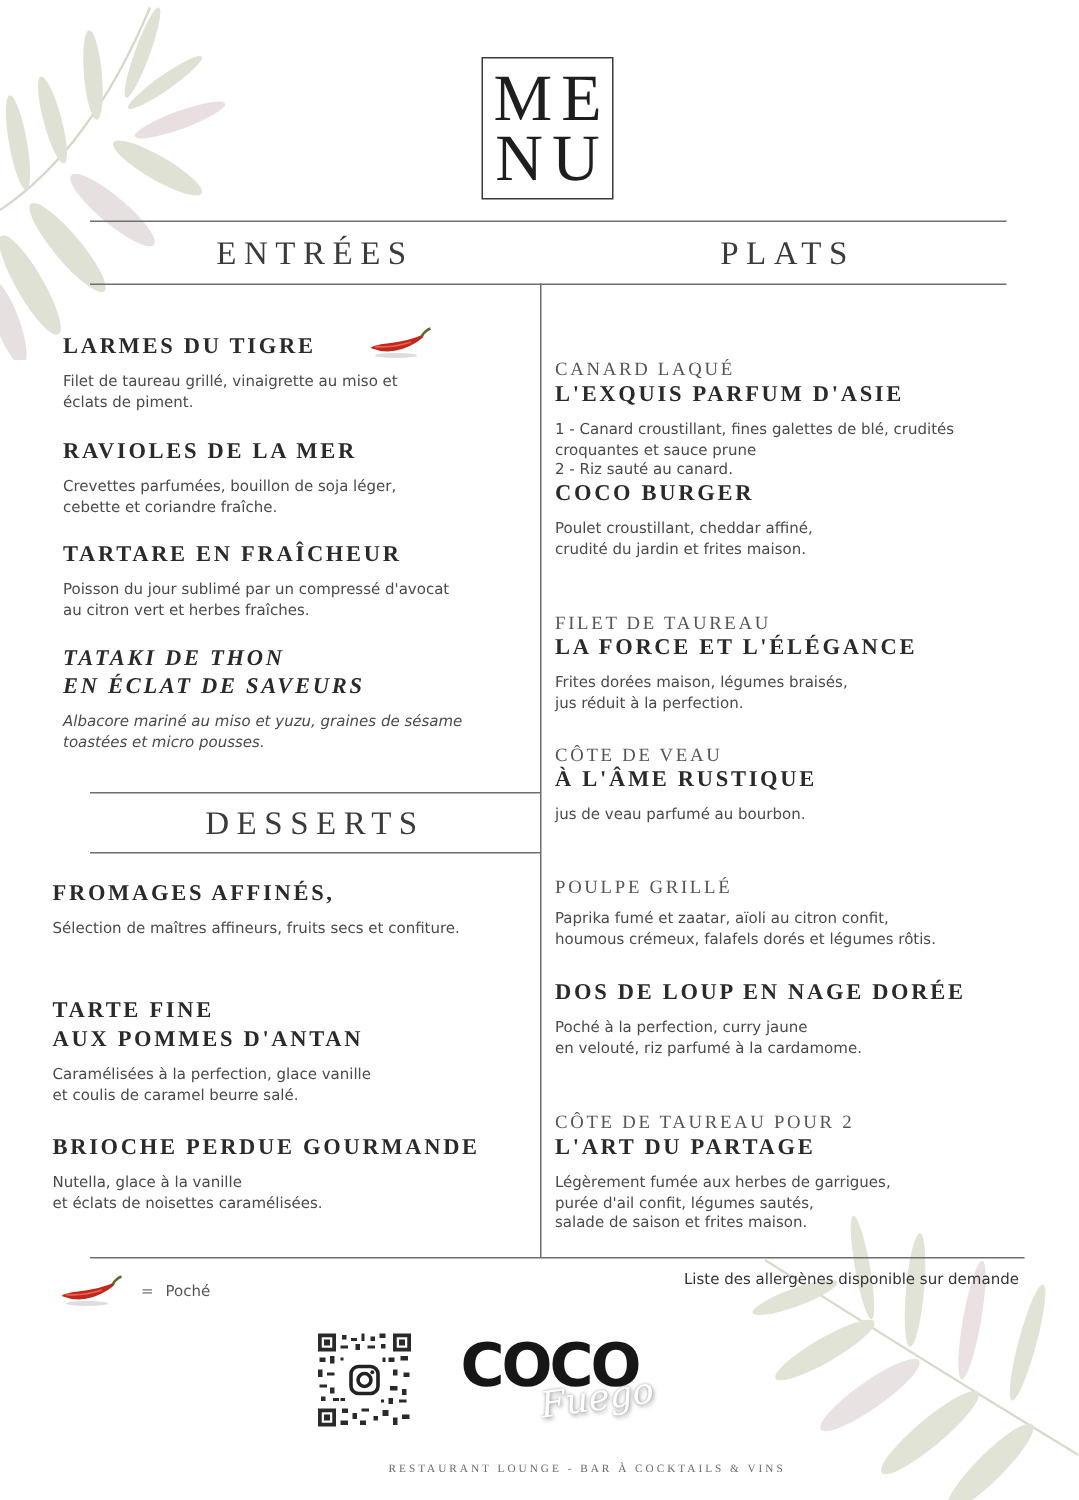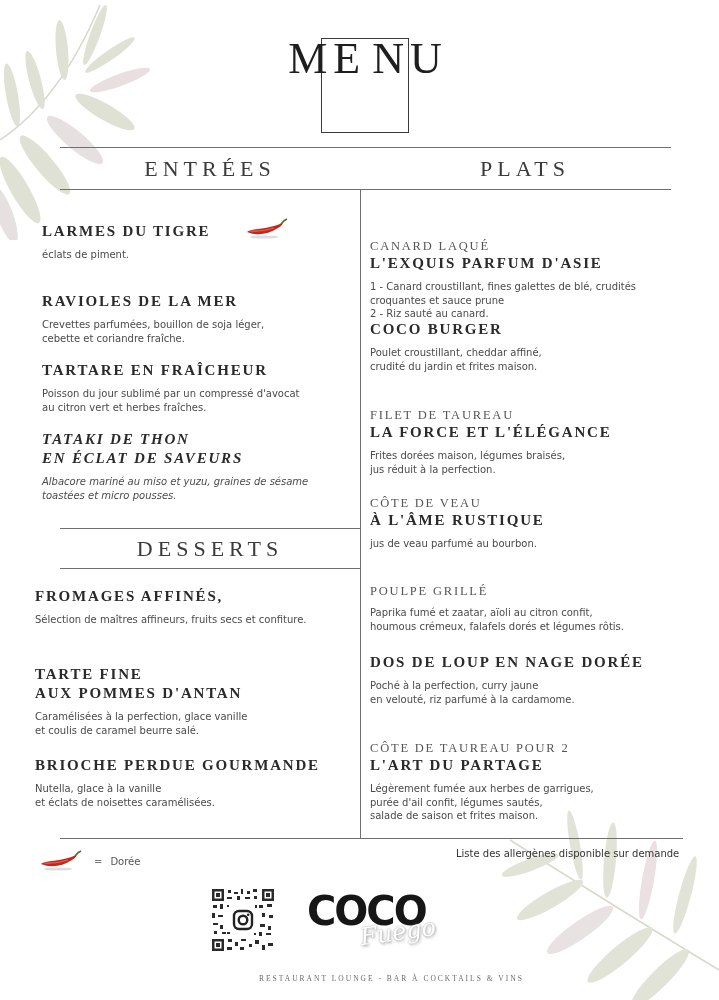--- a/index.html
+++ b/index.html
@@ -3,21 +3,21 @@
 <meta charset="utf-8">
 <style>
   html, body { margin:0; padding:0; background:#ffffff; }
   body { width:719px; height:1000px; position:relative; overflow:hidden;
          font-family:"Liberation Sans", sans-serif; color:#2b2b2b; }
   .abs { position:absolute; }
   .hline { position:absolute; height:1px; background:#6f6f6f; }
   .vline { position:absolute; width:1px; background:#6f6f6f; }
 
   .menu-box { left:321px; top:38px; width:88px; height:95px; border:1.4px solid #3a3a3a; box-sizing:border-box;
-              display:flex; flex-direction:row; justify-content:center; }
+              display:flex; flex-direction:column; align-items:center; justify-content:center; }
   .menu-box span { font-family:"Liberation Serif", serif; font-size:44px; line-height:40px; letter-spacing:6px; color:#1e1e1e; padding-left:6px; }
 
   .section-title { position:absolute; font-family:"Liberation Serif", serif; font-size:22px; letter-spacing:5px; color:#3b3b3b; text-align:center; }
 
   .dish { position:absolute; }
   .dish .pre { font-family:"Liberation Serif", serif; font-size:12.5px; letter-spacing:1.8px; color:#555; line-height:16px;margin-top:16px; }
   .dish .name { font-family:"Liberation Serif", serif; font-size:15px; font-weight:bold; letter-spacing:1.8px; color:#2a2a2a; line-height:19px; }
   .dish .desc { font-family:"DejaVu Sans", sans-serif; font-size:10px; color:#4a4a4a; line-height:13.5px; margin-top:7px; }
   .dish .desc div { white-space:nowrap; }
 
@@ -74,20 +74,21 @@
 <div class="hline" style="left:60px;top:568px;width:300px;"></div>
 <div class="hline" style="left:60px;top:838px;width:623px;"></div>
 
 <div class="section-title" style="left:60px;top:156px;width:300px;">ENTRÉES</div>
 <div class="section-title" style="left:370px;top:156px;width:310px;">PLATS</div>
 <div class="section-title" style="left:60px;top:536px;width:300px;">DESSERTS</div>
 
 <div class="dish" style="left:42px;top:222px;">
   <div class="name">LARMES DU TIGRE</div>
   <div class="desc">
+    <div>Filet de taureau grillé, vinaigrette au miso et</div>
     <div>éclats de piment.</div>
   </div>
 </div>
 <svg class="chili" style="left:244px;top:218px" width="44" height="22" viewBox="0 0 44 22">
   <path d="M3 14 Q18 20 34 10 Q40 6 38 5 Q30 9 14 11 Q5 12 3 14Z" fill="#c0281e"></path>
   <path d="M6 13 Q18 14 30 10" stroke="#e8624f" stroke-width="1.2" fill="none"></path>
   <path d="M37 6 Q40 2 43 1" stroke="#5b6b2a" stroke-width="1.6" fill="none"></path>
   <ellipse cx="20" cy="19" rx="14" ry="1.6" fill="#ddd"></ellipse>
 </svg>
 
@@ -202,21 +203,21 @@
 </div>
 
 <div class="abs" style="left:38px;top:850px;display:flex;align-items:center;">
   <svg width="44" height="22" viewBox="0 0 44 22">
     <path d="M3 14 Q18 20 34 10 Q40 6 38 5 Q30 9 14 11 Q5 12 3 14Z" fill="#c0281e"></path>
     <path d="M6 13 Q18 14 30 10" stroke="#e8624f" stroke-width="1.2" fill="none"></path>
     <path d="M37 6 Q40 2 43 1" stroke="#5b6b2a" stroke-width="1.6" fill="none"></path>
     <ellipse cx="20" cy="19" rx="14" ry="1.6" fill="#ddd"></ellipse>
   </svg>
   <span class="footer-note" style="margin-left:12px;color:#777;">=</span>
-  <span class="footer-note" style="margin-left:8px;color:#555;">Dorée</span>
+  <span class="footer-note" style="margin-left:8px;color:#555;">Poché</span>
 </div>
 
 <div class="abs footer-note" style="left:456px;top:848px;text-align:right;">Liste des allergènes disponible sur demande</div>
 
 <svg class="abs" style="left:210px;top:887px" width="66" height="66" viewBox="0 0 66 66">
   <rect width="66" height="66" fill="#fff"></rect>
   <g fill="#2a2a2a">
     <rect x="2" y="2" width="12" height="12"></rect>
       <rect x="4.5" y="4.5" width="7" height="7" fill="#fff"></rect>
       <rect x="6" y="6" width="4" height="4"></rect>

